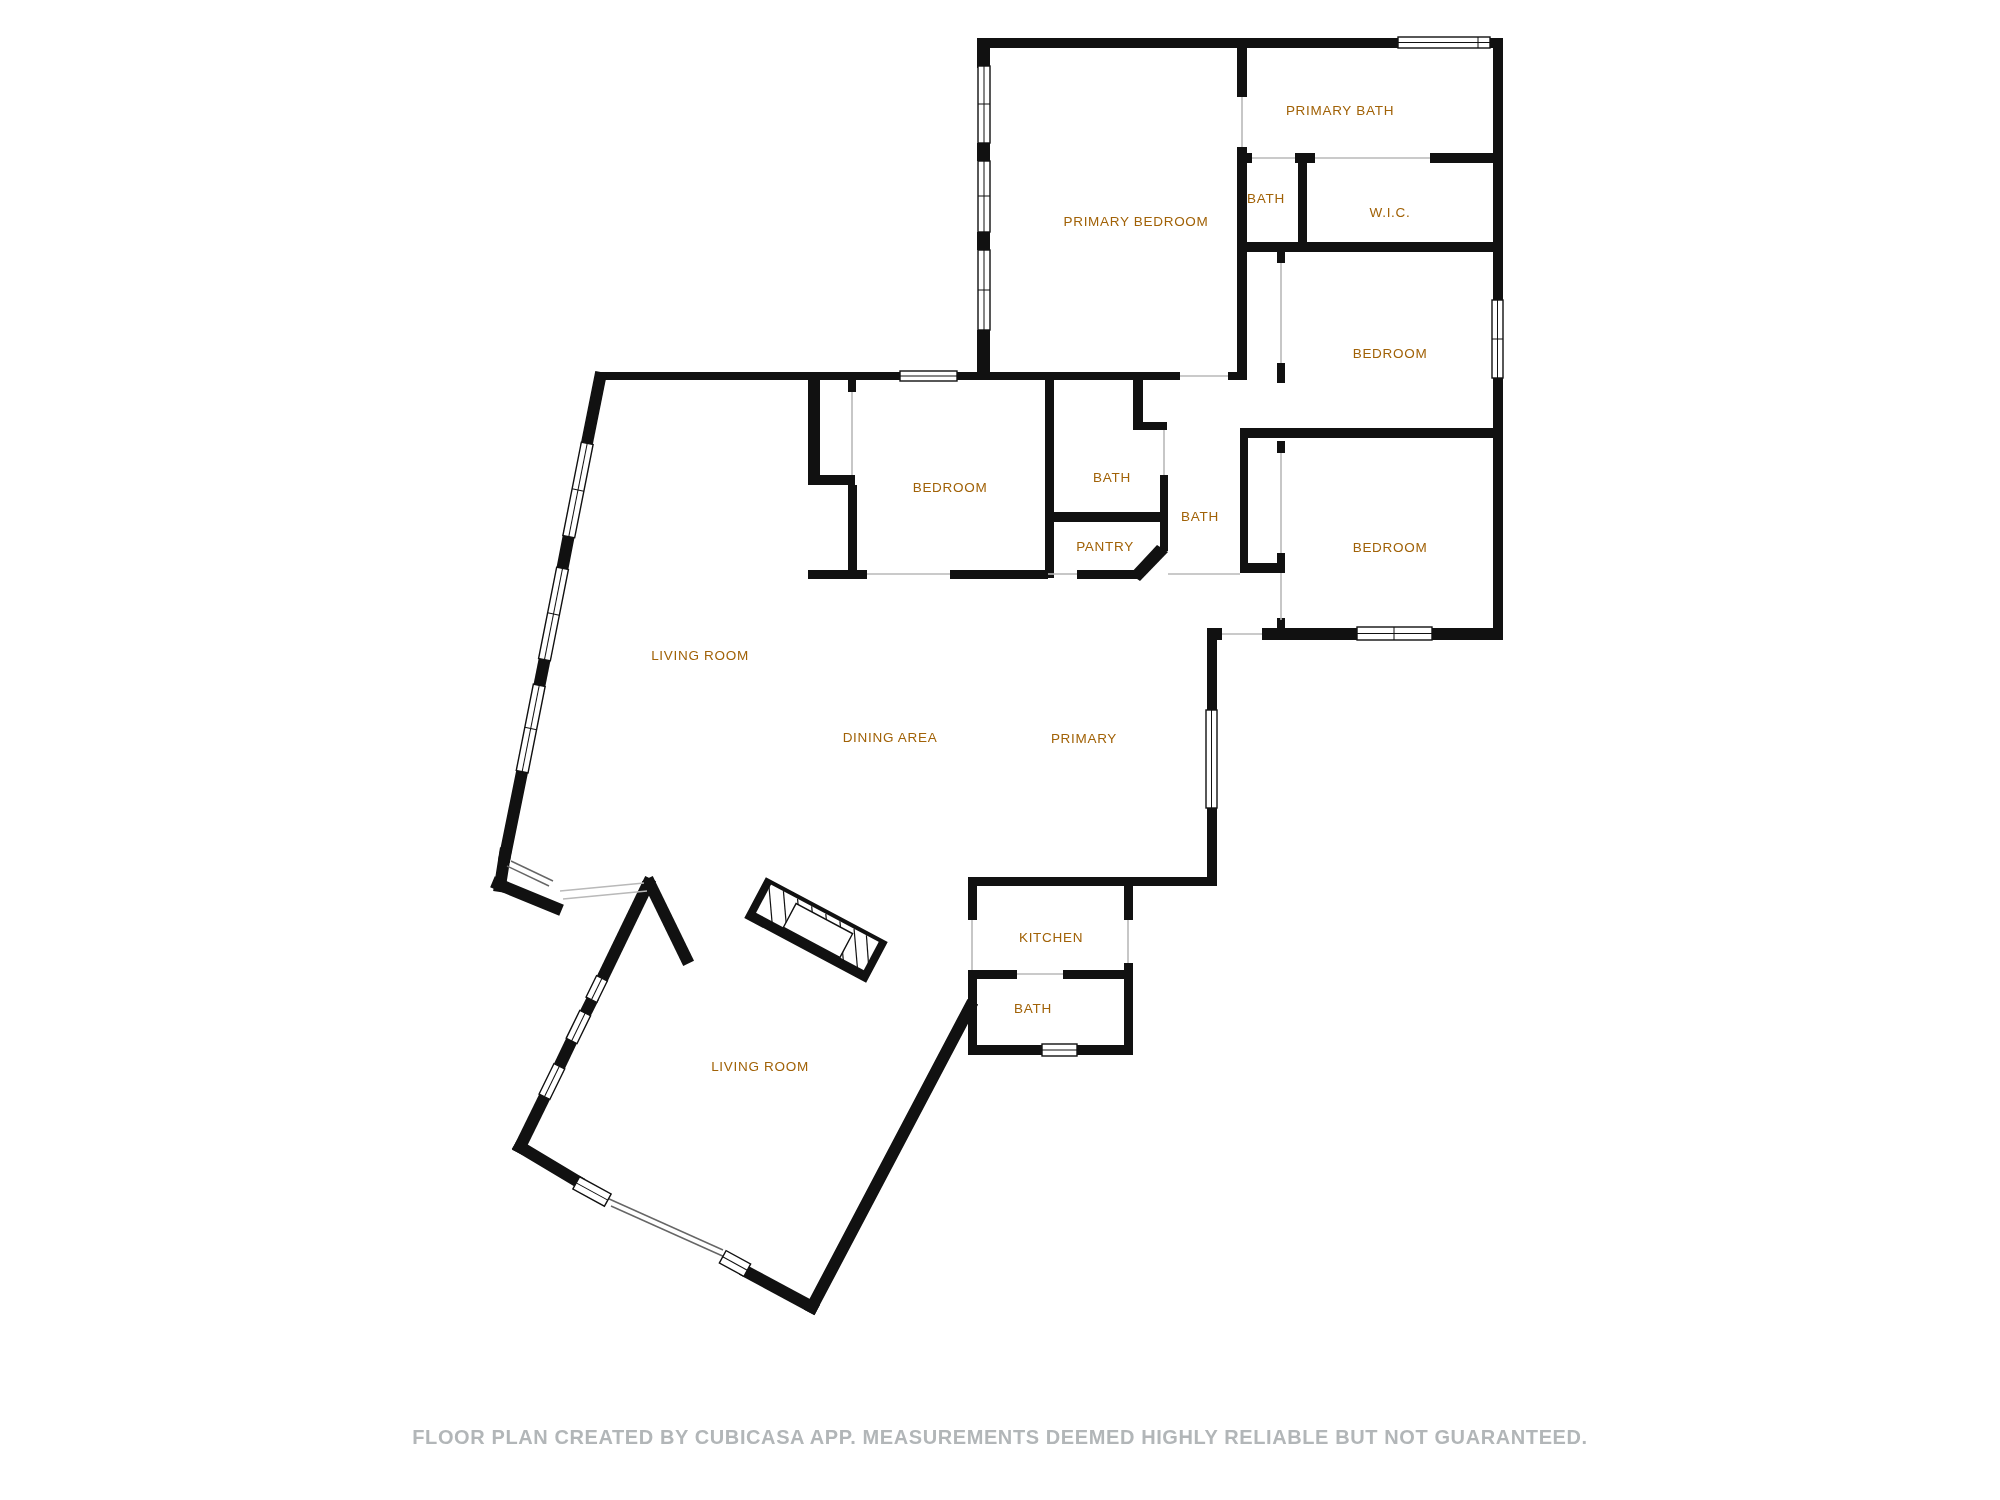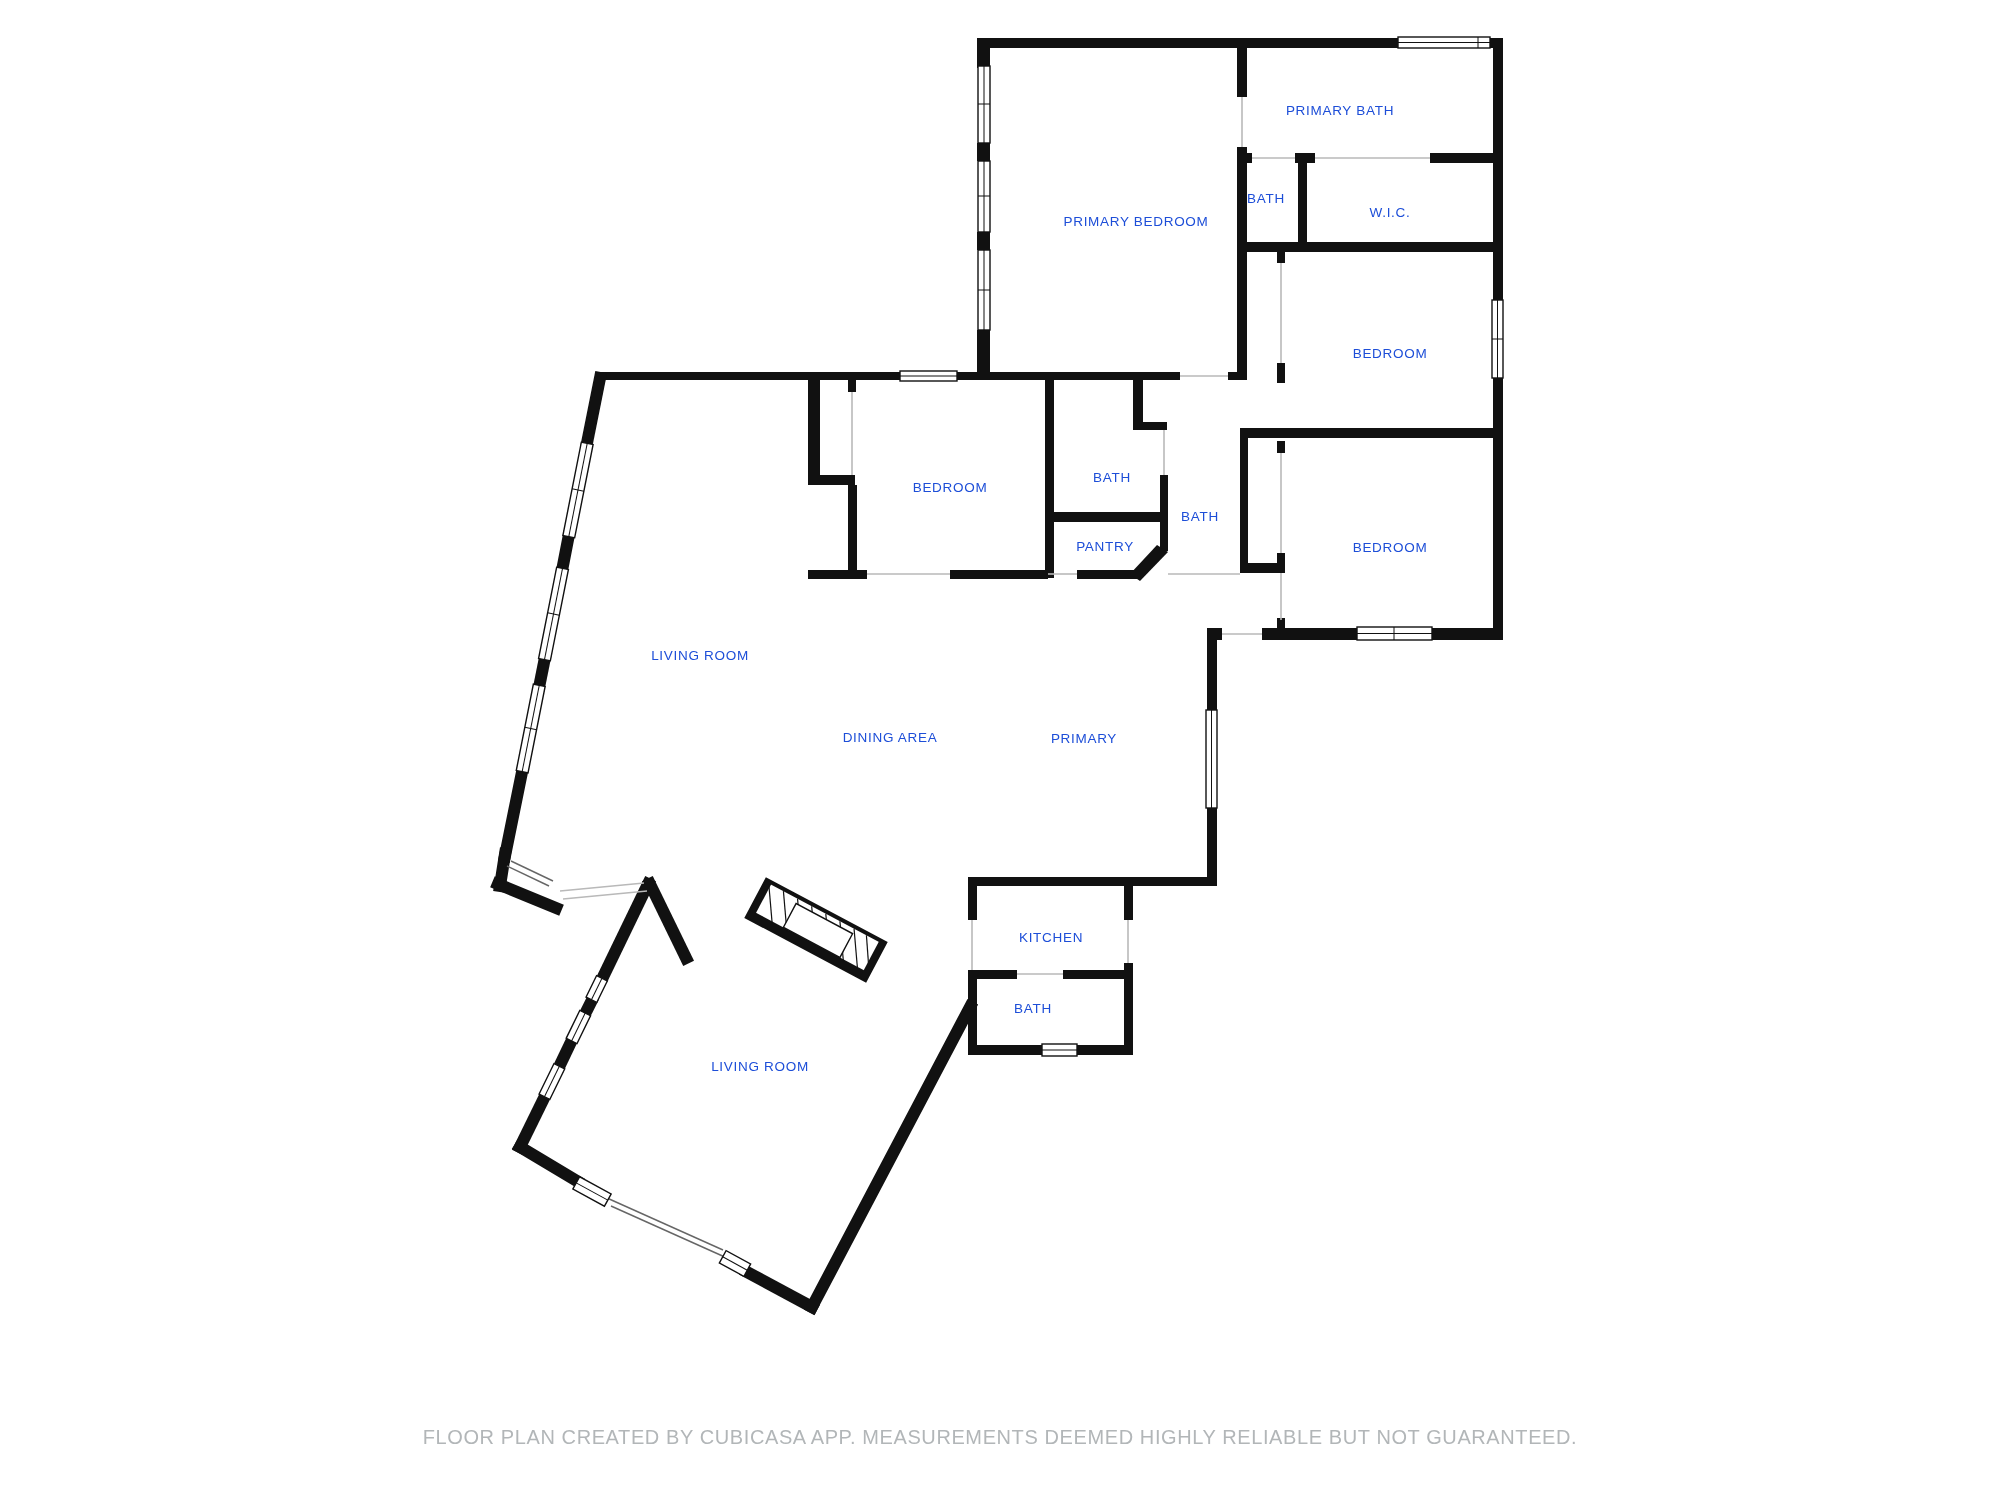--- a/index.html
+++ b/index.html
@@ -10,34 +10,35 @@
     background: #ffffff;
     overflow: hidden;
     font-family: "Liberation Sans", sans-serif;
   }
   #plan-svg { position: absolute; left: 0; top: 0; }
   .room-label {
     position: absolute;
     transform: translate(-50%, -50%);
     font-size: 13.5px;
     letter-spacing: 0.7px;
-    color: #1d4ed8;
+    color: #a16207;
     white-space: nowrap;
     font-family: "Liberation Sans", sans-serif;
   }
   .footer-note {
     position: absolute;
     left: 50%;
     top: 1437px;
     transform: translate(-50%, -50%);
     font-size: 20px;
     letter-spacing: 0.6px;
     color: #b2b6b8;
     white-space: nowrap;
     font-family: "Liberation Sans", sans-serif;
+    font-weight: bold;
   }
   .wall { fill: #111111; }
   .wline { stroke: #111111; stroke-width: 12; stroke-linecap: square; }
   .thinline { stroke: #b9b9b9; stroke-width: 1.6; }
   .doorleaf { stroke: #666666; stroke-width: 1.4; fill: none; }
   .win { fill: #ffffff; stroke: #111111; stroke-width: 1.4; }
   .winline { stroke: #111111; stroke-width: 1; }
   .hatch { stroke: #111111; stroke-width: 1.2; }
 </style>
 </head>

